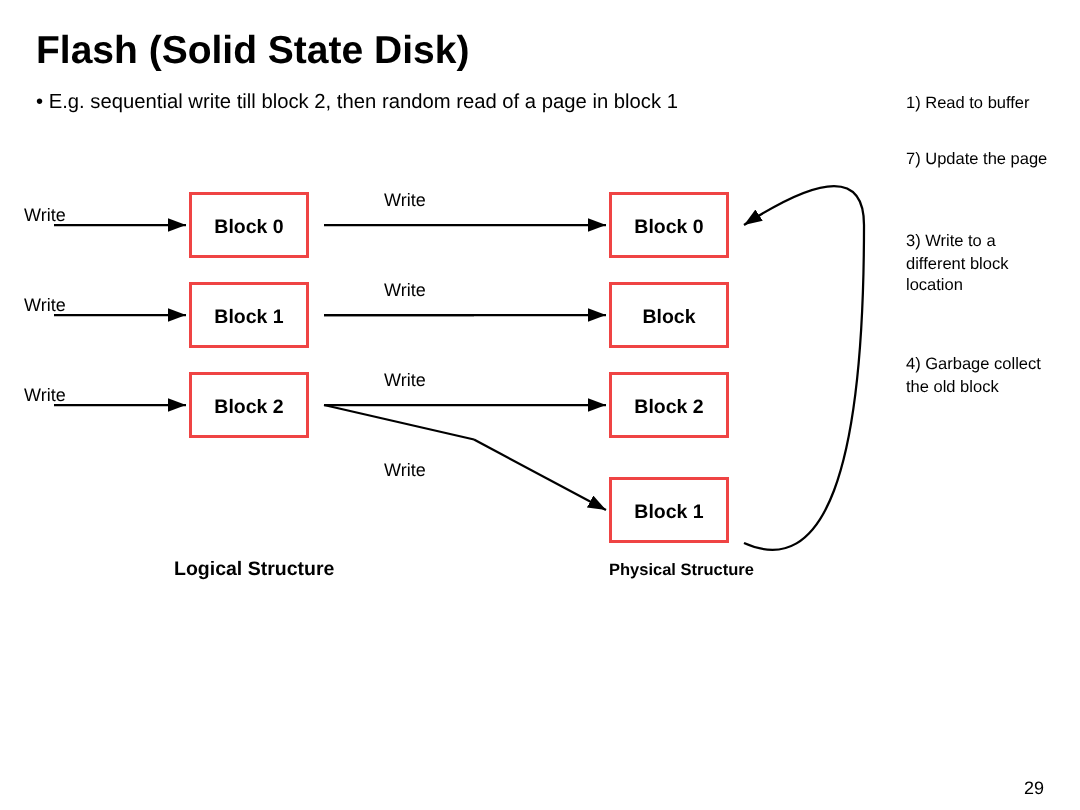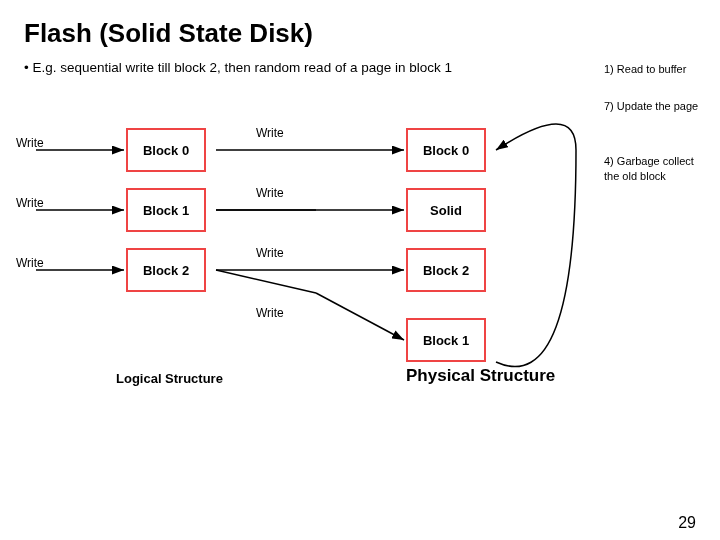--- a/index.html
+++ b/index.html
@@ -65,21 +65,21 @@
       left: 100px;
       font-size: 13px;
       font-weight: bold;
       color: #000;
     }
 
     .physical-label {
       position: absolute;
       bottom: 52px;
       left: 390px;
-      font-size: 17px;
+      font-size: 11px;
       font-weight: bold;
       color: #000;
     }
 
     
     .block-box {
       position: absolute;
       width: 80px;
       height: 44px;
       border: 2px solid #ef4444;
@@ -129,41 +129,42 @@
       align-items: center;
       gap: 40px;
     }
 
     .footer-course {
       font-size: 11.5px;
       color: #c0392b;
     }
 
     .footer-page {
-      font-size: 16px;
+      font-size: 12px;
       color: #000;
       position: absolute;
       right: 24px;
       bottom: 8px;
     }
   </style>
 </head>
 <body>
 
 <div class="page">
 
   <div class="title">Flash (Solid State Disk)</div>
 
   <div class="bullet-text">
     • E.g. sequential write till block 2, then random read of a page in block 1
   </div>
 
   <div class="annotation-area">
     <div class="annotation-1">1) Read to buffer</div>
     <div class="annotation-2">7) Update the page</div>
+    <div class="annotation-3">3) Write to a different block location</div>
     <div class="annotation-4">4) Garbage collect the old block</div>
   </div>
 
   <div class="diagram-container">
 
     <svg class="arrows">
 
       <defs>
         <marker id="arrowhead" markerWidth="8" markerHeight="6" refX="8" refY="3" orient="auto">
           <polygon points="0 0, 8 3, 0 6" fill="#000"></polygon>
@@ -199,21 +200,21 @@
     <div class="write-label" style="top: 8px; left: 240px;">Write</div>
     <div class="write-label" style="top: 68px; left: 240px;">Write</div>
     <div class="write-label" style="top: 128px; left: 240px;">Write</div>
     <div class="write-label" style="top: 188px; left: 240px;">Write</div>
 
     <div class="block-box l-block0">Block 0</div>
     <div class="block-box l-block1">Block 1</div>
     <div class="block-box l-block2">Block 2</div>
 
     <div class="block-box r-block0">Block 0</div>
-    <div class="block-box r-free">Solid</div>
+    <div class="block-box r-free">Block</div>
     <div class="block-box r-block2">Block 2</div>
     <div class="block-box r-block1">Block 1</div>
 
     <div class="logical-label">Logical Structure</div>
 
     <div class="physical-label">Physical Structure</div>
 
   </div>
 
   <div class="footer-page">29</div>

